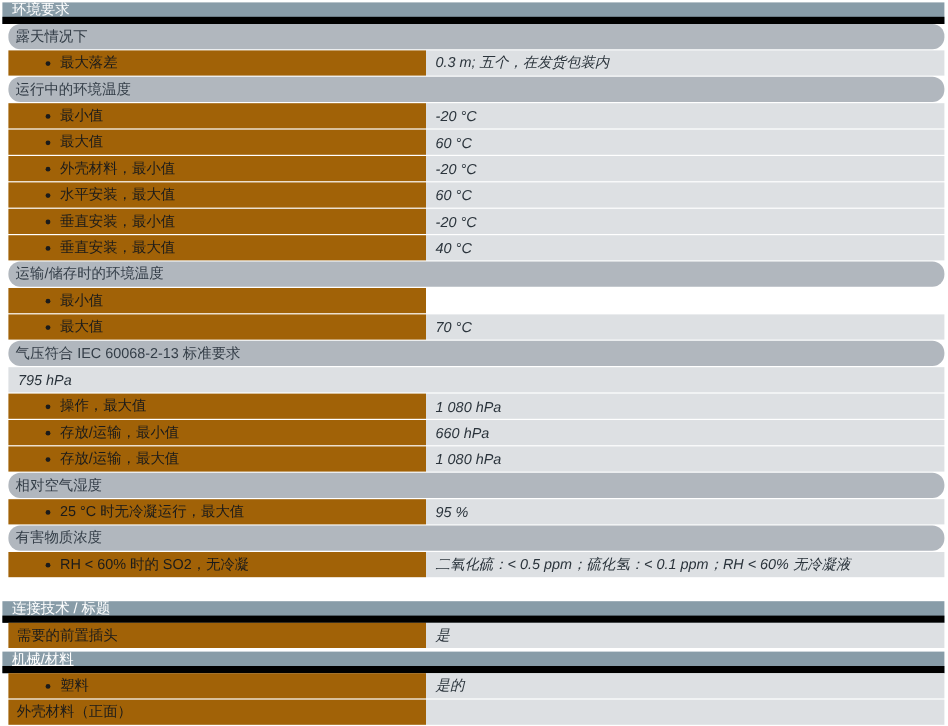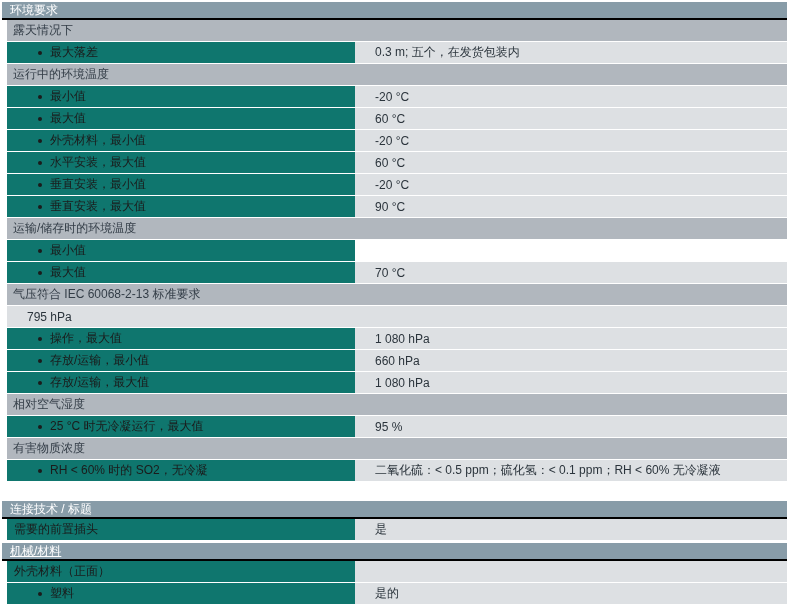--- a/index.html
+++ b/index.html
@@ -17,63 +17,65 @@
     padding-top: 2px;
   }
   .row-main {
     margin-left: 2px;
     height: 18px;
     display: flex;
     align-items: center;
     background: #889CA8;
     color: #ffffff;
     padding-left: 8px;
-    border-bottom: 2px solid #000000;
+    border-bottom: 6px solid #000000;
   }
   .row-sub {
     margin-left: 7px;
     height: 21px;
     display: flex;
     align-items: center;
     background: #B1B7BE;
     color: #333D47;
     padding-left: 6px;
     margin-bottom: 1px;
+    border-radius: 10px;
   }
   .row-data {
     margin-left: 7px;
     display: flex;
     height: 21px;
     margin-bottom: 1px;
   }
   .cell-label {
     width: 348px;
     flex: none;
-    background: #0f766e;
+    background: #a16207;
     padding-left: 7px;
     display: flex;
     align-items: center;
     color: #1b1b1b;
   }
   .cell-label.bulleted { padding-left: 31px; }
   .cell-label.bulleted::before {
     content: "";
     width: 4px; height: 4px;
     border-radius: 50%;
     background: #1b1b1b;
     margin-right: 8px;
     flex: none;
   }
   .cell-value {
     flex: 1;
     background: #DDE0E3;
-    padding-left: 20px;
+    padding-left: 8px;
     display: flex;
     align-items: center;
     color: #2b343c;
+    font-style: italic;
   }
 </style>
 </head>
 <body>
 
 <div class="spec-table">
     <div class="row-main">
       <span>环境要求</span>
     </div>
     <div class="row-sub">
@@ -101,21 +103,21 @@
     <div class="row-data">
       <div class="cell-label bulleted">水平安装，最大值</div>
       <div class="cell-value">60 °C</div>
     </div>
     <div class="row-data">
       <div class="cell-label bulleted">垂直安装，最小值</div>
       <div class="cell-value">-20 °C</div>
     </div>
     <div class="row-data">
       <div class="cell-label bulleted">垂直安装，最大值</div>
-      <div class="cell-value">90 °C</div>
+      <div class="cell-value">40 °C</div>
     </div>
     <div class="row-sub">
       <span>运输/储存时的环境温度</span>
     </div>
     <div class="row-data">
       <div class="cell-label bulleted">最小值</div>
     </div>
     <div class="row-data">
       <div class="cell-label bulleted">最大值</div>
       <div class="cell-value">70 °C</div>
@@ -156,20 +158,20 @@
       <span>连接技术 / 标题</span>
     </div>
     <div class="row-data">
       <div class="cell-label">需要的前置插头</div>
       <div class="cell-value">是</div>
     </div>
     <div class="row-main" style="margin-top: 3px; text-decoration: underline;">
       <span>机械/材料</span>
     </div>
     <div class="row-data">
+      <div class="cell-label bulleted">塑料</div>
+      <div class="cell-value">是的</div>
+    </div>
+    <div class="row-data">
       <div class="cell-label">外壳材料（正面）</div>
       <div class="cell-value"></div>
-    </div>
-    <div class="row-data">
-      <div class="cell-label bulleted">塑料</div>
-      <div class="cell-value">是的</div>
     </div>
   </div>
 
 </body></html>

